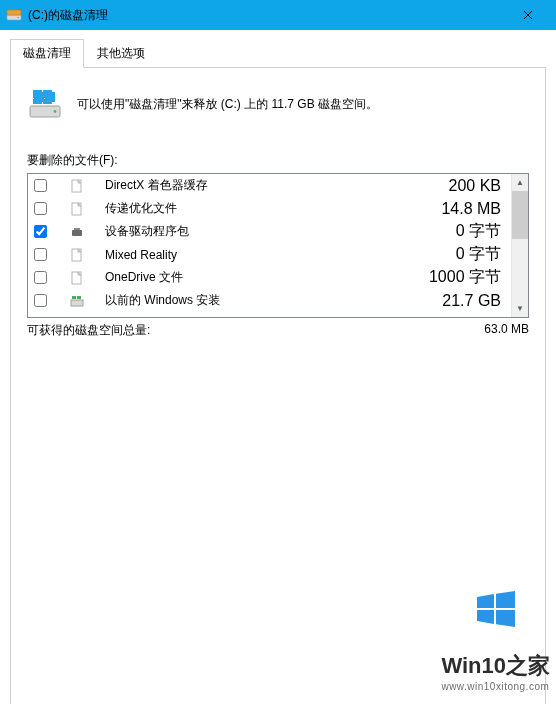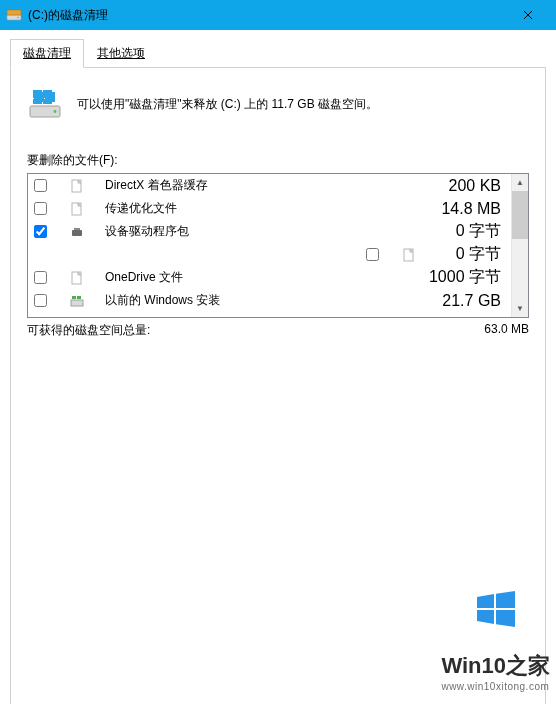--- a/index.html
+++ b/index.html
@@ -30,21 +30,20 @@
   .titlebar .close {
     width: 45px; height: 30px;
     display: flex; align-items: center; justify-content: center;
     font-size: 14px; color: #000;
   }
   .tabs {
     margin: 8px 10px 0 10px;
     display: flex;
     border-bottom: 1px solid #d0d0d0;
     position: relative;
-    text-decoration: underline;
   }
   .tab {
     padding: 5px 12px;
     position: relative;
     top: 1px;
     border: 1px solid transparent;
     border-bottom: none;
     cursor: default;
   }
   .tab.active {
@@ -85,21 +84,20 @@
   .list-body {
     flex: 1;
     overflow-y: hidden;
   }
   .row {
     display: flex;
     align-items: center;
     height: 23px;
     padding: 0 4px;
     gap: 20px;
-    justify-content: flex-end;
   }
   .row input[type=checkbox] {
     width: 13px; height: 13px;
     margin: 0 2px;
   }
   .row .fileicon {
     width: 16px; height: 16px;
     display: inline-flex; align-items: center; justify-content: center;
   }
   .row .name { flex: 1; font-size: 12px; }
@@ -243,20 +241,21 @@
           <span class="size">0 字节</span>
         </div>
         <div class="row">
           <input type="checkbox" style="">
           <span class="fileicon">
             <svg width="14" height="14" viewBox="0 0 14 14">
               <rect x="2" y="1" width="9" height="12" fill="#fff" stroke="#b5b5b5"></rect>
               <polygon points="8,1 11,4 8,4" fill="#e8e8e8" stroke="#b5b5b5"></polygon>
             </svg>
           </span>
+          <span class="name">Mixed Reality</span>
           <span class="size">0 字节</span>
         </div>
         <div class="row">
           <input type="checkbox" style="">
           <span class="fileicon">
             <svg width="14" height="14" viewBox="0 0 14 14">
               <rect x="2" y="1" width="9" height="12" fill="#fff" stroke="#b5b5b5"></rect>
               <polygon points="8,1 11,4 8,4" fill="#e8e8e8" stroke="#b5b5b5"></polygon>
             </svg>
           </span>

